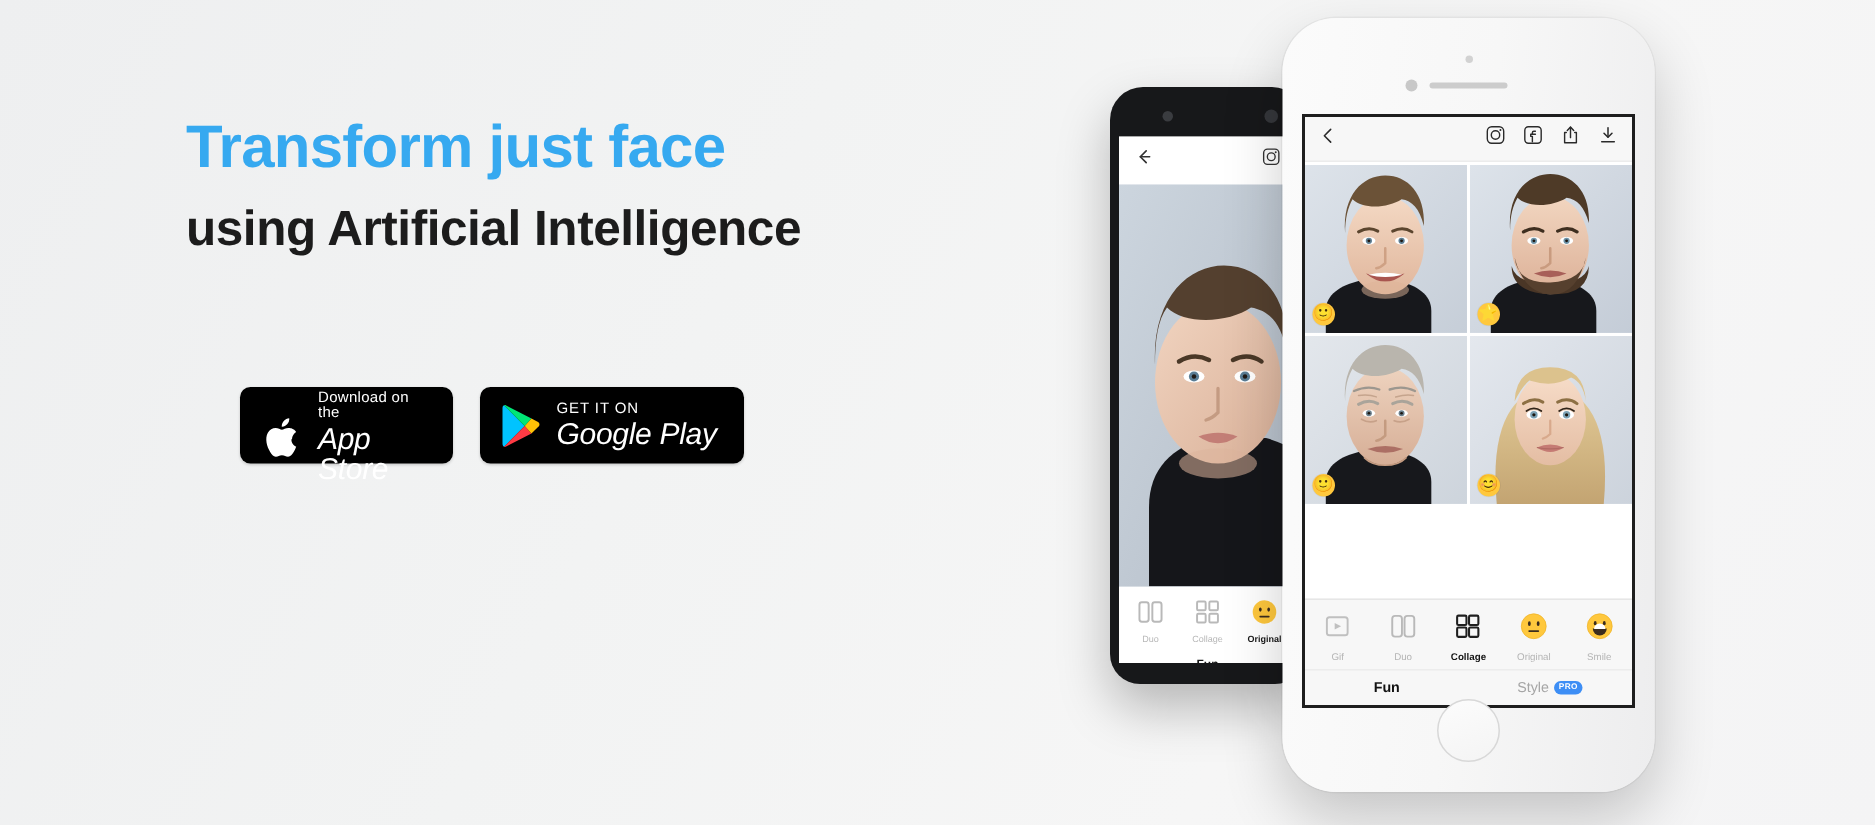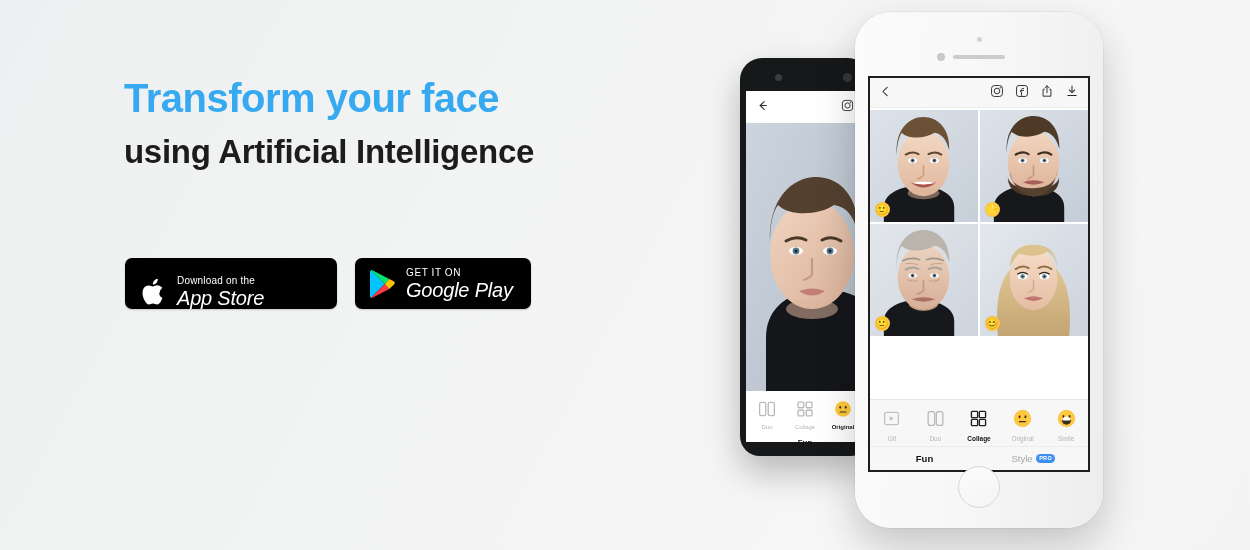--- a/index.html
+++ b/index.html
@@ -21,21 +21,21 @@
     line-height:1.30; letter-spacing:-0.3px;
   }
 
   
   .badges { position:absolute; left:125px; top:258px; display:flex; gap:18px; }
   .badge {
     background:#000; border-radius:7px; height:51px;
     display:flex; align-items:center; cursor:pointer;
     box-shadow:0 1px 2px rgba(0,0,0,.18);
   }
-  .badge.apple { width:212px; padding:16px 13px 0 15px; }
+  .badge.apple { width:142px; padding:16px 13px 0 15px;margin-left:35px; }
   .badge.google { width:176px; padding:0 12px 0 14px; }
   .badge .glyph { flex:0 0 auto; display:flex; align-items:center; }
   .badge .txt { margin-left:10px; color:#fff; line-height:1; }
   .badge .txt .small { font-size:10px; letter-spacing:.2px; display:block; margin-bottom:2px; }
   .badge.google .txt .small { font-size:10px; letter-spacing:.6px; }
   .badge .txt .big { font-size:20px; font-weight:500; letter-spacing:-0.2px; display:block;font-style:italic; }
 
   
   .android {
     position:absolute; left:740px; top:58px; width:130px; height:398px;
@@ -119,21 +119,21 @@
   }
 
   
   .portrait { position:absolute; inset:0; }
 </style>
 </head>
 <body>
 
 <div class="copy">
   <div class="headline">
-    <span style="color:#36a9f0">Transform your face</span>
+    <span style="color:#36a9f0">Transform just face</span>
   </div>
   <div class="subline">using Artificial Intelligence</div>
 </div>
 
 <div class="badges">
 
   <div class="badge apple">
     <span class="glyph">
       <svg width="27" height="32" viewBox="0 0 24 29" fill="#fff">
         <path d="M17.6 15.3c0-3 2.4-4.4 2.5-4.5-1.4-2-3.5-2.3-4.2-2.3-1.8-.2-3.5 1-4.4 1-.9 0-2.3-1-3.8-1C5.8 8.5 4 9.6 3 11.4c-2 3.5-.5 8.7 1.4 11.5.9 1.4 2 3 3.5 2.9 1.4-.1 1.9-.9 3.6-.9s2.2.9 3.7.9c1.5 0 2.5-1.4 3.4-2.8 1.1-1.6 1.5-3.2 1.5-3.3-.1 0-2.9-1.1-2.9-4.4zM14.8 6.1c.8-.9 1.3-2.2 1.1-3.5-1.1 0-2.5.8-3.3 1.7-.7.8-1.3 2.1-1.2 3.4 1.2.1 2.5-.6 3.4-1.6z"></path>

